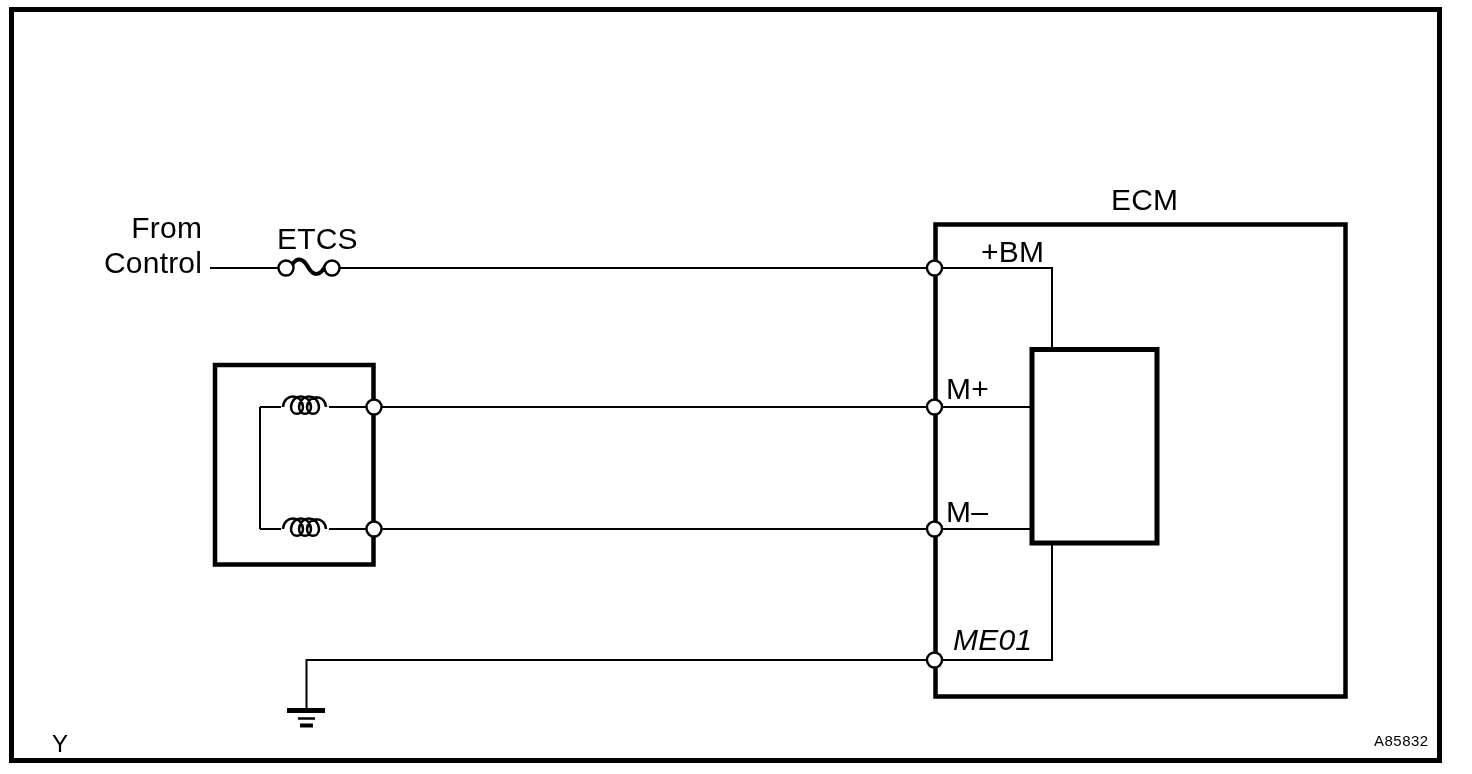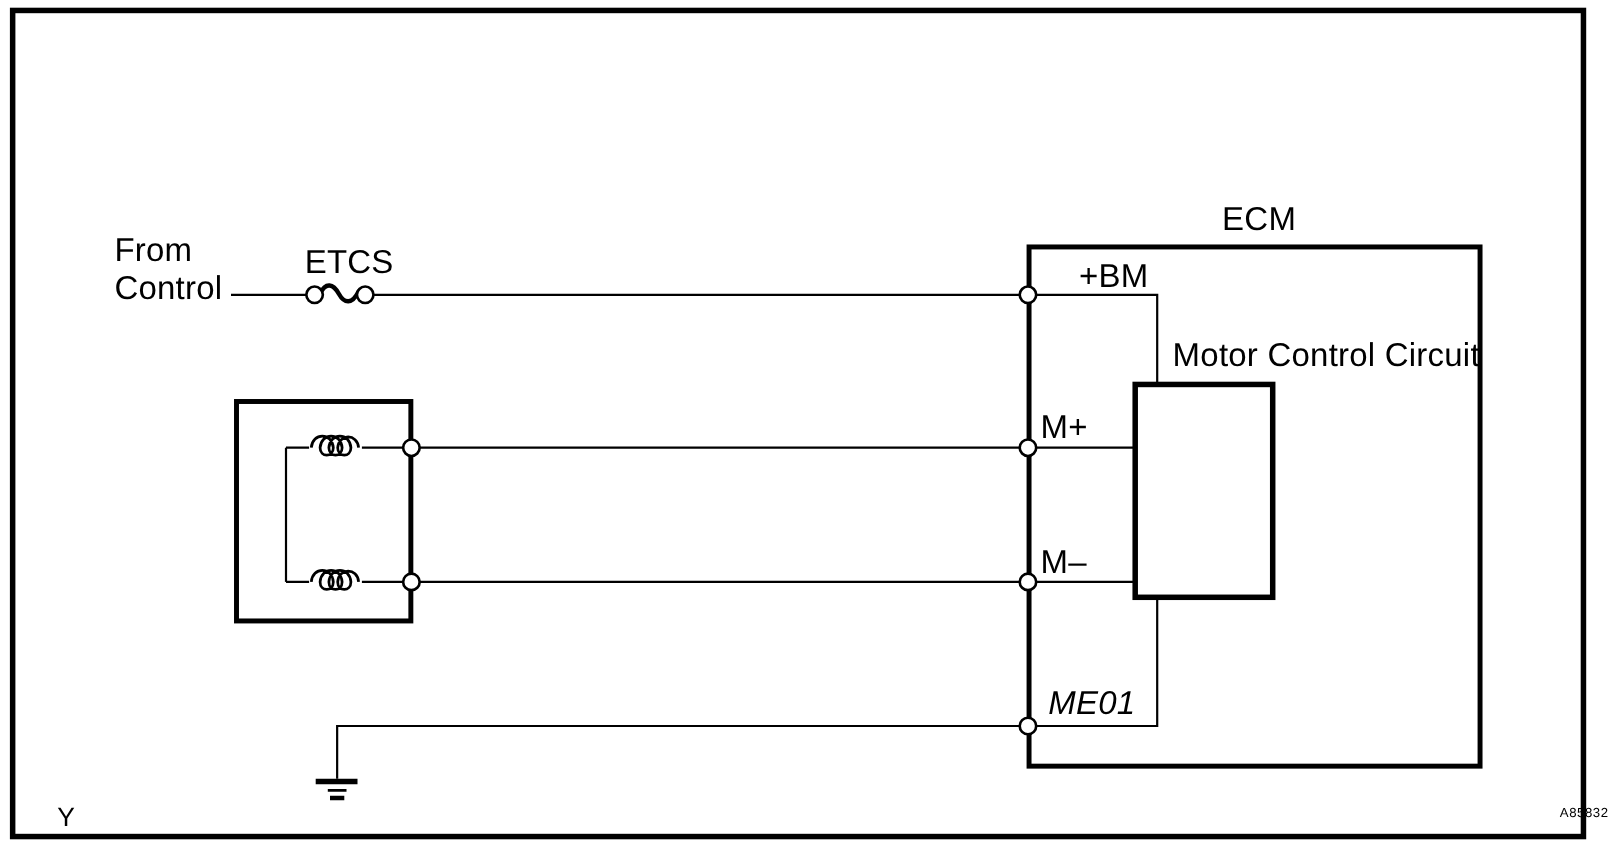--- a/index.html
+++ b/index.html
@@ -13,21 +13,21 @@
   #linework{position:absolute;left:0;top:0;width:1472px;height:774px;}
   .label{
     position:absolute;
     color:#000000;
     font-size:30px;
     line-height:1;
     white-space:nowrap;
     letter-spacing:0.2px;
   }
   .label.two-line{line-height:35px;}
-  .label.small{font-size:12px;letter-spacing:0.5px;margin-left:44px;}
+  .label.small{font-size:15px;letter-spacing:0.5px;}
   .label.marker{font-size:24px;}
 </style>
 </head>
 <body>
 
 <div id="stage">
 
   <svg id="linework" viewBox="0 0 1472 774">
 
     <rect x="11.5" y="9.5" width="1428" height="751" fill="none" stroke="#000" stroke-width="5"></rect>
@@ -69,31 +69,30 @@
 
     <circle cx="374" cy="407" r="7.5" fill="#fff" stroke="#000" stroke-width="2.4"></circle>
     <circle cx="374" cy="529" r="7.5" fill="#fff" stroke="#000" stroke-width="2.4"></circle>
 
     <circle cx="934.5" cy="268" r="7.5" fill="#fff" stroke="#000" stroke-width="2.4"></circle>
     <circle cx="934.5" cy="407" r="7.5" fill="#fff" stroke="#000" stroke-width="2.4"></circle>
     <circle cx="934.5" cy="529" r="7.5" fill="#fff" stroke="#000" stroke-width="2.4"></circle>
     <circle cx="934.5" cy="660" r="7.5" fill="#fff" stroke="#000" stroke-width="2.4"></circle>
   </svg>
 
-  <div class="label two-line" style="left:104px;top:210px;">
+  <div class="label two-line" style="left:104px;top:210px;text-align:right;">
     <span style="display:block;">From</span>
     <span style="display:block;">Control</span>
   </div>
 
   <div class="label" style="left:277px;top:224px;">ETCS</div>
 
 
   <div class="label" style="left:1111px;top:185px;">ECM</div>
 
-  <div class="label" style="left:1066px;top:309px;">Motor Control Circuit</div>
 
   <div class="label" style="left:941px;top:237px;margin-left:40px;">+BM</div>
 
   <div class="label" style="left:946px;top:374px;">M+</div>
 
   <div class="label" style="left:946px;top:497px;">M–</div>
 
   <div class="label" style="left:953px;top:625px;font-style:italic;">ME01</div>
 
   <div class="label marker" style="left:52px;top:732px;">Y</div>

